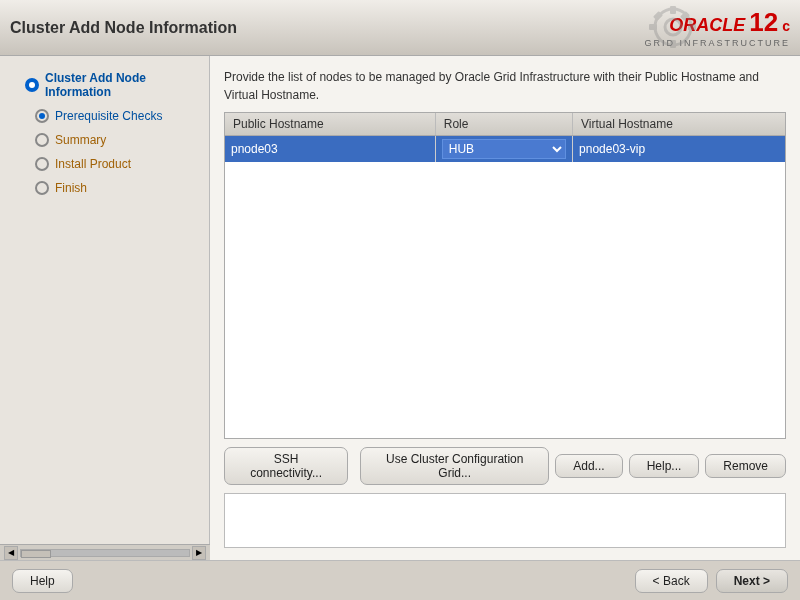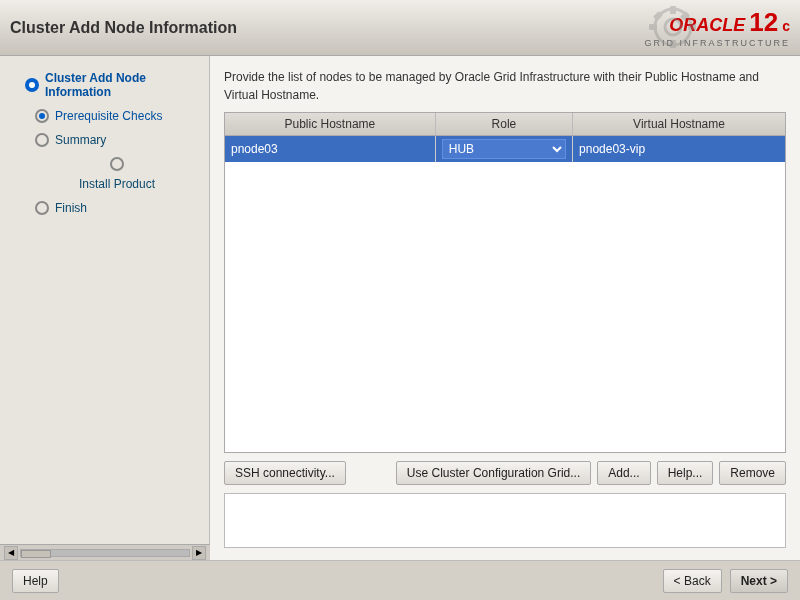--- a/index.html
+++ b/index.html
@@ -42,21 +42,21 @@
       border-right: 1px solid #bbb;
       padding: 10px 0;
       overflow: hidden;
     }
     .sidebar-item {
       padding: 5px 10px 5px 25px;
       display: flex;
       align-items: center;
       gap: 6px;
       cursor: pointer;
-      color: #0c4a6e;
+      color: #a16207;
       font-size: 12px;
       position: relative;
     }
     .sidebar-item.active {
       color: #0050a0;
       font-weight: bold;
     }
     .sidebar-item.step-active {
       color: #0050a0;
     }
@@ -111,21 +111,21 @@
     }
     .node-table {
       width: 100%;
       border-collapse: collapse;
     }
     .node-table thead tr {
       background: linear-gradient(to bottom, #e0ddd8, #ccc9c2);
     }
     .node-table th {
       padding: 4px 8px;
-      text-align: center;
+      text-align: left;
       font-size: 12px;
       border-right: 1px solid #bbb;
       border-bottom: 1px solid #aaa;
       font-weight: normal;
       color: #333;
     }
     .node-table th:last-child { border-right: none; }
     .node-table td {
       padding: 3px 6px;
       border-right: 1px solid #ccc;
@@ -155,26 +155,26 @@
       border-color: #6090e0;
     }
 
     
     .table-buttons {
       display: flex;
       gap: 6px;
       align-items: center;
     }
     .btn {
-      padding: 4px 10px;
+      padding: 4px 17px;
       font-size: 12px;
       border: 1px solid #aaa;
       background: linear-gradient(to bottom, #f5f3ef, #dddad4);
       cursor: pointer;
-      border-radius: 2px;
+      border-radius: 7px;
       color: #222;
     }
     .btn-spacer { flex: 1; }
 
     
     .info-box {
       background: #fff;
       border: 1px solid #bbb;
       height: 55px;
       padding: 4px;
@@ -284,21 +284,21 @@
           <div class="step-dot"></div>
         </div>
         <span>Prerequisite Checks</span>
       </div>
 
       <div class="sidebar-item" style="padding-left:35px;">
         <div class="step-indicator dot-only"></div>
         <span>Summary</span>
       </div>
 
-      <div class="sidebar-item" style="padding-left:35px;flex-direction:column;">
+      <div class="sidebar-item" style="padding-left:35px;">
         <div class="step-indicator dot-only"></div>
         <span>Install Product</span>
       </div>
 
       <div class="sidebar-item" style="padding-left:35px;">
         <div class="step-indicator dot-only"></div>
         <span>Finish</span>
       </div>
     </div>
 

